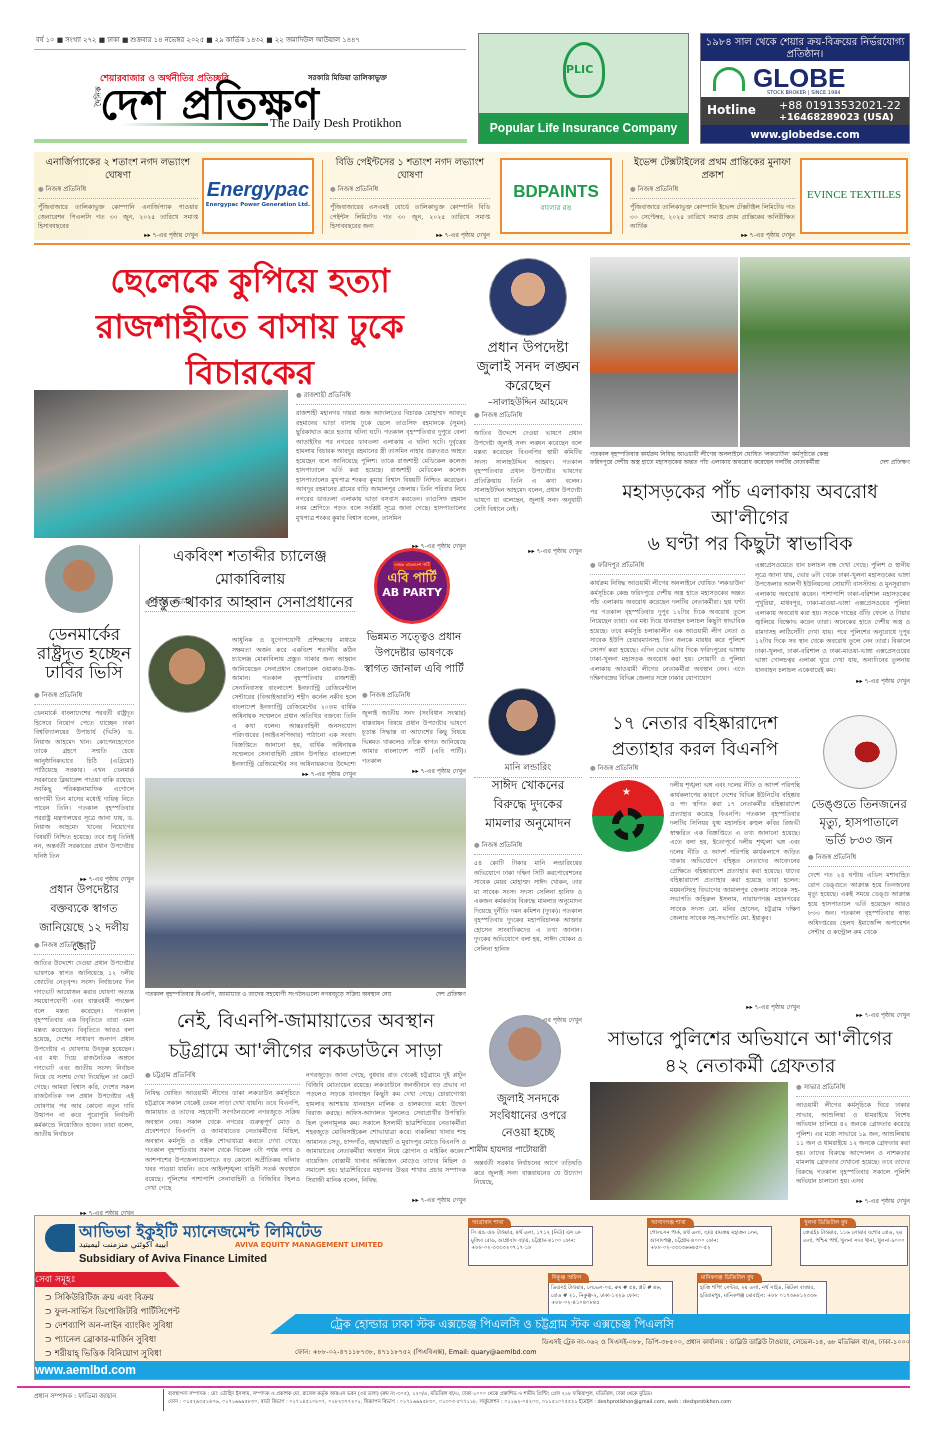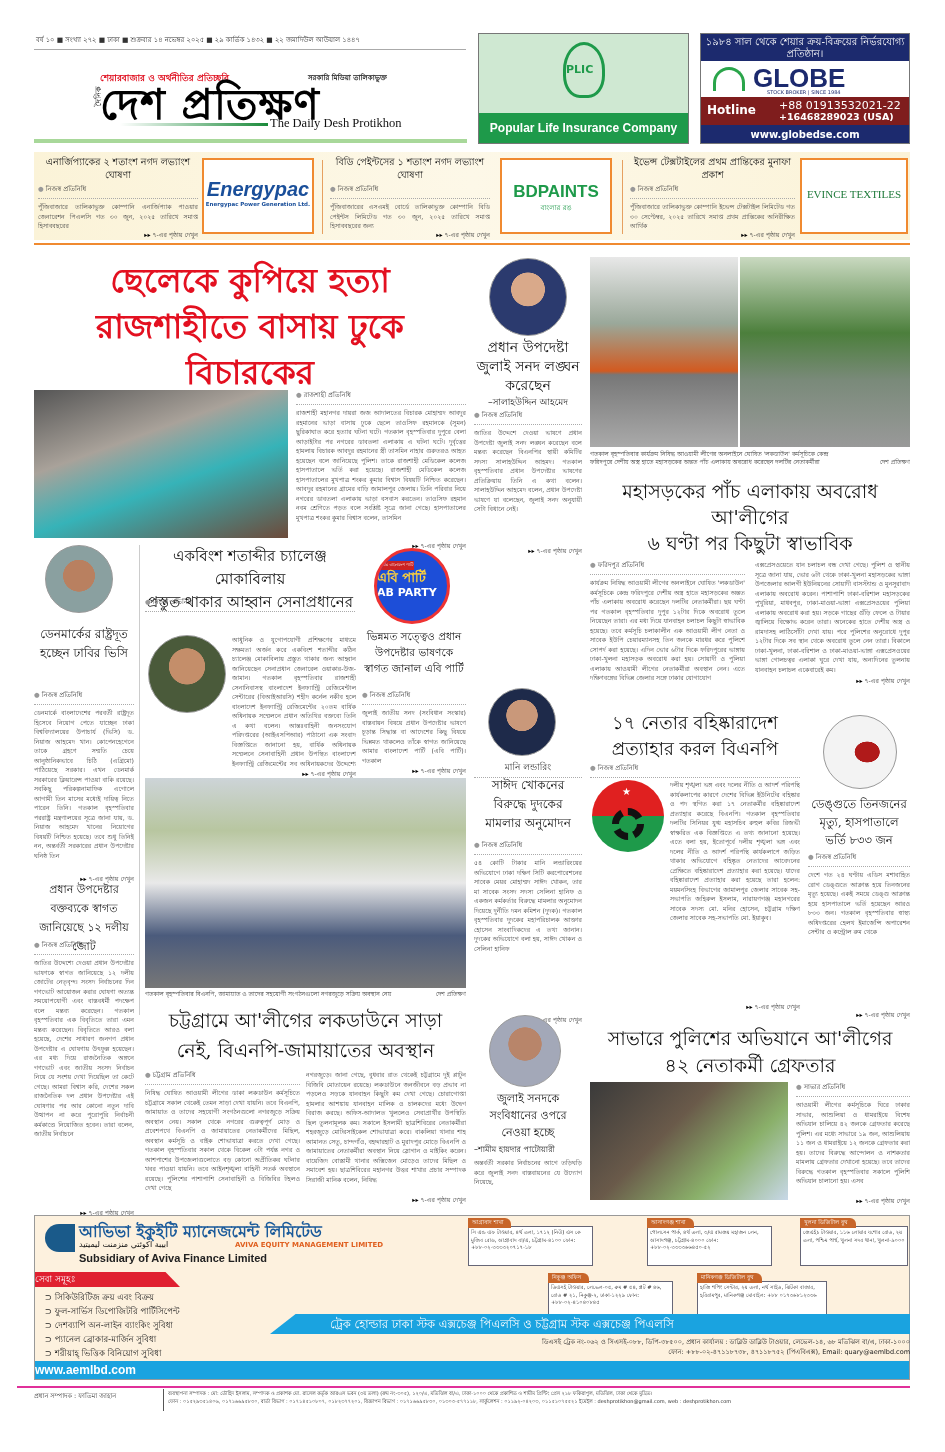--- a/index.html
+++ b/index.html
@@ -34,21 +34,21 @@
   <div style="position:absolute;left:0;bottom:0;width:100%;height:30px;background:#1e9a4a;color:#fff;font-family:'Liberation Sans',sans-serif;font-weight:bold;font-size:12px;line-height:30px;text-align:center">Popular Life Insurance Company Ltd</div>
 </div>
 
 <div class="abs" style="left:700px;top:33px;width:210px;height:111px;border:1px solid #777;overflow:hidden">
   <div style="height:27px;background:#1c2a6e;color:#fff;font-size:10px;line-height:12px;text-align:center;padding-top:2px">১৯৮৪ সাল থেকে শেয়ার ক্রয়-বিক্রয়ের নির্ভরযোগ্য প্রতিষ্ঠান।</div>
   <div style="height:36px;background:#fff;position:relative">
     <span style="position:absolute;left:12px;top:6px;width:32px;height:24px;border:3px solid #2aa54a;border-bottom:none;border-radius:16px 16px 0 0"></span>
     <span style="position:absolute;left:52px;top:2px;font-family:'Liberation Sans',sans-serif;font-weight:bold;font-size:26px;color:#1c2a6e">GLOBE</span>
     <span style="position:absolute;left:66px;top:28px;font-size:5px;color:#1c2a6e">STOCK BROKER | SINCE 1984</span>
   </div>
-  <div style="height:28px;background:#7f1d1d;color:#fff;position:relative">
+  <div style="height:28px;background:#404040;color:#fff;position:relative">
     <span style="position:absolute;left:6px;top:6px;font-weight:bold;font-size:12px">Hotline</span>
     <span style="position:absolute;left:78px;top:2px;font-weight:normal;font-size:11px">+88 01913532021-22</span>
     <span style="position:absolute;left:78px;top:14px;font-weight:bold;font-size:9.5px">+16468289023 (USA)</span>
   </div>
   <div style="height:20px;background:#1c2a6e;color:#fff;font-size:10px;font-weight:bold;text-align:center;line-height:20px">www.globedse.com</div>
 </div>
 
 <div class="abs" style="left:34px;top:152px;width:876px;height:88px;background:linear-gradient(90deg,#fbf3d8,#fdf8e8,#fbf3d8)"></div>
 
 <div class="abs" style="left:38px;top:155px;width:160px">
@@ -117,38 +117,38 @@
 <div class="abs" style="left:590px;top:560px;width:155px">
   <div class="byline">ফরিদপুর প্রতিনিধি</div>
   <div class="txt" style="height:106px">কার্যক্রম নিষিদ্ধ আওয়ামী লীগের অনলাইনে ঘোষিত 'লকডাউন' কর্মসূচিকে কেন্দ্র ফরিদপুরে দেশীয় অস্ত্র হাতে মহাসড়কের অন্তত পাঁচ এলাকায় অবরোধ করেছেন দলটির নেতাকর্মীরা। ছয় ঘণ্টা পর গতকাল বৃহস্পতিবার দুপুর ১২টার দিকে অবরোধ তুলে নিয়েছেন তারা। এর মধ্য দিয়ে যানবাহন চলাচল কিছুটা স্বাভাবিক হয়েছে। তবে কর্মসূচি চলাকালীন এক আওয়ামী লীগ নেতা ও সাবেক ইউপি চেয়ারম্যানসহ তিন জনকে মারধর করে পুলিশে সোপর্দ করা হয়েছে। এদিন ভোর ৬টার দিকে ফরিদপুরের ভাঙ্গায় ঢাকা-খুলনা মহাসড়ক অবরোধ করা হয়। সোয়াদী ও পুলিয়া এলাকায় আওয়ামী লীগের নেতাকর্মীরা অবস্থান নেন। এতে দক্ষিণবঙ্গের বিভিন্ন জেলার সঙ্গে ঢাকার যোগাযোগ</div>
 </div>
 <div class="abs" style="left:755px;top:560px;width:155px">
   <div class="txt" style="height:116px">এক্সপ্রেসওয়েতে যান চলাচল বন্ধ দেখা গেছে। পুলিশ ও স্থানীয় সূত্রে জানা যায়, ভোর ৬টা থেকে ঢাকা-খুলনা মহাসড়কের ভাঙ্গা উপজেলার আলগী ইউনিয়নের সোয়াদী বাসস্ট্যান্ড ও মুনসুরাবাদ এলাকায় অবরোধ করেন। পাশাপাশি ঢাকা-বরিশাল মহাসড়কের পুখুরিয়া, মাধবপুর, ঢাকা-মাওয়া-ভাঙ্গা এক্সপ্রেসওয়ের পুলিয়া এলাকায় অবরোধ করা হয়। সড়কে গাছের গুঁড়ি ফেলে ও টায়ার জ্বালিয়ে বিক্ষোভ করেন তারা। অনেকের হাতে দেশীয় অস্ত্র ও রামদাসহ লাঠিসোঁটা দেখা যায়। পরে পুলিশের অনুরোধে দুপুর ১২টার দিকে সব স্থান থেকে অবরোধ তুলে নেন তারা। বিকালে ঢাকা-খুলনা, ঢাকা-বরিশাল ও ঢাকা-মাওয়া-ভাঙ্গা এক্সপ্রেসওয়ের ভাঙ্গা গোলচত্বর এলাকা ঘুরে দেখা যায়, অন্যদিনের তুলনায় যানবাহন চলাচল একেবারেই কম।</div>
   <div class="more">৭-এর পৃষ্ঠায় দেখুন</div>
 </div>
 
 <div class="abs circle" style="left:45px;top:545px;width:68px;height:68px;background:radial-gradient(circle at 50% 45%,#b98060 0 32%,#8aa0a0 33% 100%)"></div>
-<div class="abs hl" style="left:34px;top:625px;width:100px;font-size:12px;line-height:19px">ডেনমার্কের রাষ্ট্রদূত হচ্ছেন ঢাবির ভিসি</div>
+<div class="abs hl" style="left:34px;top:625px;width:100px;font-size:17px;line-height:19px">ডেনমার্কের রাষ্ট্রদূত হচ্ছেন ঢাবির ভিসি</div>
 <div class="abs" style="left:34px;top:690px;width:100px">
   <div class="byline">নিজস্ব প্রতিনিধি</div>
   <div class="txt" style="height:166px">ডেনমার্কে বাংলাদেশের পরবর্তী রাষ্ট্রদূত হিসেবে নিয়োগ পেতে যাচ্ছেন ঢাকা বিশ্ববিদ্যালয়ের উপাচার্য (ভিসি) ড. নিয়াজ আহমেদ খান। কোপেনহেগেনে তাকে গ্রহণে সম্মতি চেয়ে আনুষ্ঠানিকভাবে চিঠি (এগ্রিমো) পাঠিয়েছে সরকার। এখন ডেনমার্ক সরকারের ক্লিয়ারেন্স পাওয়া বাকি রয়েছে। সবকিছু পরিকল্পনামাফিক এগোলে আগামী তিন মাসের মধ্যেই দায়িত্ব নিতে পারেন তিনি। গতকাল বৃহস্পতিবার পররাষ্ট্র মন্ত্রণালয়ের সূত্রে জানা যায়, ড. নিয়াজ আহমেদ খানের নিয়োগের বিষয়টি নিশ্চিত হয়েছে। তবে শুধু তিনিই নন, অন্তর্বর্তী সরকারের প্রধান উপদেষ্টার ঘনিষ্ঠ তিন</div>
   <div class="more">৭-এর পৃষ্ঠায় দেখুন</div>
 </div>
 <div class="vline" style="left:139px;top:545px;height:470px"></div>
 
 <div class="abs hl" style="left:145px;top:545px;width:210px;font-size:15px;line-height:23px">
   <div>একবিংশ শতাব্দীর চ্যালেঞ্জ মোকাবিলায়</div>
   <div>প্রস্তুত থাকার আহ্বান সেনাপ্রধানের</div>
 </div>
 <div class="abs byline" style="left:145px;top:597px;width:210px">নিজস্ব প্রতিনিধি</div>
 <div class="abs circle" style="left:148px;top:635px;width:78px;height:78px;background:radial-gradient(circle at 50% 40%,#c48e6a 0 30%,#4a5a3a 31% 100%)"></div>
 <div class="abs txt" style="left:232px;top:635px;width:124px;height:134px;text-indent:0">আধুনিক ও যুগোপযোগী প্রশিক্ষণের মাধ্যমে সক্ষমতা অর্জন করে একবিংশ শতাব্দীর কঠিন চ্যালেঞ্জ মোকাবিলায় প্রস্তুত থাকার জন্য আহ্বান জানিয়েছেন সেনাপ্রধান জেনারেল ওয়াকার-উজ-জামান। গতকাল বৃহস্পতিবার রাজশাহী সেনানিবাসস্থ বাংলাদেশ ইনফ্যান্ট্রি রেজিমেন্টাল সেন্টারের (বিআইআরসি) শহীদ কর্নেল নকীব হলে বাংলাদেশ ইনফ্যান্ট্রি রেজিমেন্টের ২০তম বার্ষিক অধিনায়ক সম্মেলনে প্রধান অতিথির বক্তব্যে তিনি এ কথা বলেন। আন্তঃবাহিনী জনসংযোগ পরিদপ্তরের (আইএসপিআর) পাঠানো এক সংবাদ বিজ্ঞপ্তিতে জানানো হয়, বার্ষিক অধিনায়ক সম্মেলনে সেনাবাহিনী প্রধান উপস্থিত বাংলাদেশ ইনফ্যান্ট্রি রেজিমেন্টের সব অধিনায়কদের উদ্দেশ্যে প্রধান অতিথির বক্তব্যে রেজিমেন্টের গৌরবোজ্জ্বল ঐতিহ্য এবং দেশমাতৃকার সেবায় অবদানের কথা উল্লেখ করেন।</div>
 <div class="abs more" style="left:232px;top:769px;width:124px">৭-এর পৃষ্ঠায় দেখুন</div>
 
-<div class="abs circle" style="left:374px;top:548px;width:76px;height:76px;background:#1d4ed8;border:3px solid #e33;color:#fff">
+<div class="abs circle" style="left:374px;top:548px;width:76px;height:76px;background:#701a75;border:3px solid #e33;text-align:center;color:#fff">
   <div style="font-size:4px;margin-top:8px;color:#fff;background:#c22;display:inline-block;padding:1px">আমার বাংলাদেশ পার্টি</div>
   <div style="font-size:13px;font-weight:bold;color:#ffd23a;line-height:16px">এবি পার্টি</div>
   <div style="font-size:11px;font-weight:bold;color:#fff">AB PARTY</div>
 </div>
 <div class="abs hl" style="left:362px;top:628px;width:104px;font-size:10.5px;line-height:16px">ভিন্নমত সত্ত্বেও প্রধান উপদেষ্টার ভাষণকে স্বাগত জানাল এবি পার্টি</div>
 <div class="abs" style="left:362px;top:690px;width:104px">
   <div class="byline">নিজস্ব প্রতিনিধি</div>
   <div class="txt" style="height:58px">জুলাই জাতীয় সনদ (সংবিধান সংস্কার) বাস্তবায়ন বিষয়ে প্রধান উপদেষ্টার ভাষণে চূড়ান্ত সিদ্ধান্ত বা আদেশের কিছু বিষয়ে ভিন্নমত থাকলেও তাঁকে স্বাগত জানিয়েছে আমার বাংলাদেশ পার্টি (এবি পার্টি)। গতকাল</div>
   <div class="more">৭-এর পৃষ্ঠায় দেখুন</div>
 </div>
@@ -187,35 +187,35 @@
 </div>
 
 <div class="abs hl" style="left:34px;top:880px;width:100px;font-size:11px;line-height:19px">প্রধান উপদেষ্টার বক্তব্যকে স্বাগত জানিয়েছে ১২ দলীয় জোট</div>
 <div class="abs" style="left:34px;top:940px;width:100px">
   <div class="byline">নিজস্ব প্রতিনিধি</div>
   <div class="txt" style="height:250px">জাতির উদ্দেশ্যে দেওয়া প্রধান উপদেষ্টার ভাষণকে স্বাগত জানিয়েছে ১২ দলীয় জোটের নেতৃবৃন্দ। সংসদ নির্বাচনের দিন গণভোট আয়োজন করার ঘোষণা অত্যন্ত সময়োপযোগী এবং বাস্তবধর্মী পদক্ষেপ বলে মন্তব্য করেছেন। গতকাল বৃহস্পতিবার এক বিবৃতিতে তারা এমন মন্তব্য করেছেন। বিবৃতিতে আরও বলা হয়েছে, দেশের সাধারণ জনগণ প্রধান উপদেষ্টার এ ঘোষণায় উৎফুল্ল হয়েছেন। এর মধ্য দিয়ে রাজনৈতিক অঙ্গনে গণভোট এবং জাতীয় সংসদ নির্বাচন নিয়ে যে সংশয় দেখা দিয়েছিল তা কেটে গেছে। আমরা বিশ্বাস করি, দেশের সকল রাজনৈতিক দল প্রধান উপদেষ্টার এই ঘোষণার পর আর কোনো নতুন দাবি উত্থাপন না করে পুরোপুরি নির্বাচনী কর্মকাণ্ডে নিয়োজিত হবেন। তারা বলেন, জাতীয় নির্বাচনে</div>
   <div class="more">৭-এর পৃষ্ঠায় দেখুন</div>
 </div>
 
 <div class="abs hl" style="left:145px;top:1005px;width:321px;font-size:19px;line-height:30px">
+  <div>নেই, বিএনপি-জামায়াতের অবস্থান</div>
   <div>চট্টগ্রামে আ'লীগের লকডাউনে সাড়া</div>
-  <div>নেই, বিএনপি-জামায়াতের অবস্থান</div>
 </div>
 <div class="abs" style="left:145px;top:1070px;width:155px">
   <div class="byline">চট্টগ্রাম প্রতিনিধি</div>
   <div class="txt" style="height:125px">নিষিদ্ধ ঘোষিত আওয়ামী লীগের ডাকা লকডাউন কর্মসূচিতে চট্টগ্রামে সকাল থেকেই তেমন সাড়া দেখা যায়নি। তবে বিএনপি, জামায়াত ও তাদের সহযোগী সংগঠনগুলো নগরজুড়ে সক্রিয় অবস্থান নেয়। সকাল থেকে নগরের গুরুত্বপূর্ণ মোড় ও প্রবেশপথে বিএনপি ও জামায়াতের নেতাকর্মীদের মিছিল, অবস্থান কর্মসূচি ও বাইক শোভাযাত্রা করতে দেখা গেছে। গতকাল বৃহস্পতিবার সকাল থেকে বিকেল ৩টা পর্যন্ত নগর ও আশপাশের উপজেলাগুলোতে বড় কোনো অপ্রীতিকর ঘটনার খবর পাওয়া যায়নি। তবে আইনশৃঙ্খলা বাহিনী সতর্ক অবস্থানে রয়েছে। পুলিশের পাশাপাশি সেনাবাহিনী ও বিজিবির টহলও দেখা গেছে</div>
 </div>
 <div class="abs" style="left:306px;top:1070px;width:160px">
   <div class="txt" style="height:125px">নগরজুড়ে। জানা গেছে, বুধবার রাত থেকেই চট্টগ্রামে দুই প্লাটুন বিজিবি মোতায়েন রয়েছে। লকডাউনে জনজীবনে বড় প্রভাব না পড়লেও সড়কে যানবাহন কিছুটা কম দেখা গেছে। চোরাগোপ্তা হামলার আশঙ্কায় যানবাহন মালিক ও চালকদের মধ্যে উদ্বেগ বিরাজ করছে। অফিস-আদালত খুললেও সেবাপ্রার্থীর উপস্থিতি ছিল তুলনামূলক কম। সকালে ইসলামী ছাত্রশিবিরের নেতাকর্মীরা শহরজুড়ে মোটরসাইকেল শোভাযাত্রা করে। বাকলিয়া থানার শাহ আমানত সেতু, চান্দগাঁও, বহদ্দারহাট ও মুরাদপুর মোড়ে বিএনপি ও জামায়াতের নেতাকর্মীরা অবস্থান নিয়ে স্লোগান ও মাইকিং করেন। বায়েজিদ বোস্তামী থানার অক্সিজেন মোড়েও তাদের মিছিল ও সমাবেশ হয়। ছাত্রশিবিরের মহানগর উত্তর শাখার প্রচার সম্পাদক সিরাজী মানিক বলেন, নিষিদ্ধ</div>
   <div class="more">৭-এর পৃষ্ঠায় দেখুন</div>
 </div>
 
 <div class="abs circle" style="left:489px;top:1015px;width:72px;height:72px;background:radial-gradient(circle at 50% 40%,#b8856a 0 30%,#a3a8b8 31% 100%)"></div>
 <div class="abs hl" style="left:474px;top:1090px;width:108px;font-size:11px;line-height:17px">জুলাই সনদকে সংবিধানের ওপরে নেওয়া হচ্ছে</div>
-<div class="abs" style="left:474px;top:1143px;width:108px;font-size:8px;text-align:left">–শামীম হায়দার পাটোয়ারী</div>
+<div class="abs" style="left:452px;top:1143px;width:108px;font-size:8px;text-align:center">–শামীম হায়দার পাটোয়ারী</div>
 <div class="abs txt" style="left:474px;top:1158px;width:108px;height:40px">অন্তর্বর্তী সরকার নির্বাচনের আগে তড়িঘড়ি করে জুলাই সনদ বাস্তবায়নের যে উদ্যোগ নিয়েছে,</div>
 
 <div class="abs hl" style="left:590px;top:1025px;width:320px;font-size:19px;line-height:27px">
   <div>সাভারে পুলিশের অভিযানে আ'লীগের</div>
   <div>৪২ নেতাকর্মী গ্রেফতার</div>
 </div>
 <div class="abs photo" style="left:590px;top:1082px;width:198px;height:118px;background:linear-gradient(135deg,#3a3a3a 0%,#6a5a4a 40%,#8ab06a 70%,#c8d8e8 100%)"></div>
 <div class="abs" style="left:796px;top:1082px;width:114px">
   <div class="byline">সাভার প্রতিনিধি</div>
   <div class="txt" style="height:96px">আওয়ামী লীগের কর্মসূচিকে ঘিরে ঢাকার সাভার, আশুলিয়া ও ধামরাইয়ে বিশেষ অভিযান চালিয়ে ৪২ জনকে গ্রেফতার করেছে পুলিশ। এর মধ্যে সাভারে ১৯ জন, আশুলিয়ায় ১১ জন ও ধামরাইয়ে ১২ জনকে গ্রেফতার করা হয়। তাদের বিরুদ্ধে আন্দোলন ও নাশকতার মামলায় গ্রেফতার দেখানো হয়েছে। তবে তাদের বিরুদ্ধে গতকাল বৃহস্পতিবার সকালে পুলিশি অভিযান চালানো হয়। এসব</div>
@@ -253,21 +253,21 @@
     <div style="position:absolute;top:-9px;left:-1px;background:#c8662a;color:#fff;font-size:5.5px;padding:1px 8px 1px 4px;border-radius:0 6px 0 0">নিকুঞ্জ অফিস</div>
     <span>ডিএসই টাওয়ার, লেভেল-০৫, রুম # ৫৪, প্লট # ৪৬, রোড # ২১, নিকুঞ্জ-২, ঢাকা-১২২৯ ফোন: +৮৮-০২-৪১০৪০৮৪৫</span>
   </div>
   <div style="position:absolute;left:662px;top:65px;width:130px;height:36px;border:1px solid #667;background:#fff;font-size:5.2px;line-height:7.5px;padding:2px">
     <div style="position:absolute;top:-9px;left:-1px;background:#c8662a;color:#fff;font-size:5.5px;padding:1px 8px 1px 4px;border-radius:0 6px 0 0">মানিকগঞ্জ ডিজিটাল বুথ</div>
     <span>হাজি শপিং সেন্টার, ২য় তলা, নর্থ সাইড, ঝিটকা বাজার, হরিরামপুর, মানিকগঞ্জ মোবাইল: +৮৮ ০১৭৩৬৮১২৩৩৬</span>
   </div>
 
   <div style="position:absolute;left:235px;top:98px;width:640px;height:20px;background:#1aa3e0;color:#fff;font-size:11.5px;line-height:20px;padding-left:60px;clip-path:polygon(4% 0,100% 0,100% 100%,0 100%)">ট্রেক হোল্ডার ঢাকা স্টক এক্সচেঞ্জ পিএলসি ও চট্টগ্রাম স্টক এক্সচেঞ্জ পিএলসি</div>
   <div style="position:absolute;left:260px;top:121px;width:615px;font-size:6.5px;text-align:right;color:#222">ডিএসই ট্রেক নং-০৬২ ও সিএসই-০৮৮, ডিপি-৩৮৫০০, প্রধান কার্যালয় : ডাব্লিউ ডাব্লিউ টাওয়ার, লেভেল-১৪, ৬৮ মতিঝিল বা/এ, ঢাকা-১০০০</div>
-  <div style="position:absolute;left:260px;top:131px;width:615px;font-size:6.5px;text-align:right;color:#222">ফোন: +৮৮-০২-৪৭১১৮৭৩৮, ৪৭১১৮৭৫২ (পিএবিএক্স), Email: quary@aemlbd.com</div>
+  <div style="position:absolute;left:260px;top:131px;width:615px;font-size:6.5px;color:#222">ফোন: +৮৮-০২-৪৭১১৮৭৩৮, ৪৭১১৮৭৫২ (পিএবিএক্স), Email: quary@aemlbd.com</div>
   <div style="position:absolute;left:0;bottom:0;width:100%;height:18px;background:#1aa3e0;color:#fff;font-family:'Liberation Sans',sans-serif;font-weight:bold;font-size:12px;line-height:18px;">www.aemlbd.com</div>
 </div>
 
 <div class="abs" style="left:17px;top:1386px;width:893px;height:2px;background:#e0309a"></div>
 <div class="abs" style="left:34px;top:1391px;width:120px;font-size:6.5px;color:#333">প্রধান সম্পাদক : ফাতিমা জাহান</div>
 <div class="abs" style="left:163px;top:1389px;width:1px;height:22px;background:#555"></div>
 <div class="abs" style="left:168px;top:1390px;width:742px;font-size:5px;color:#333;white-space:nowrap;overflow:hidden">ব্যবস্থাপনা সম্পাদক : মো: তৌহিদ ইসলাম, সম্পাদক ও প্রকাশক মো. রাসেল কর্তৃক আরএস ভবন (৩য় তলা) (রুম নং-৩০৫), ১২০/এ, মতিঝিল বা/এ, ঢাকা-১০০০ থেকে প্রকাশিত ও শামীম প্রিন্টিং প্রেস ২১৮ ফকিরাপুল, মতিঝিল, ঢাকা থেকে মুদ্রিত।</div>
 <div class="abs" style="left:168px;top:1398px;width:742px;font-size:5px;color:#333;white-space:nowrap;overflow:hidden">ফোন : ০১৫২৯৩৫১৪০৬, ০১৭১৬৬৯৫৮৩০, বার্তা বিভাগ : ০১৭১৪৫১০৮০৭, ০১৮২৩৭৭২০১, বিজ্ঞাপন বিভাগ : ০১৭১৬৬৯৫৮৩০, ০১৩০৩-৫৭৭১১৮, সার্কুলেশন : ০১১৯২-০৪২০৩, ০১১৫১০৭৫৫২১ ইমেইল : deshprotikhon@gmail.com, web : deshprotikhon.com</div>
 
 </body></html>

